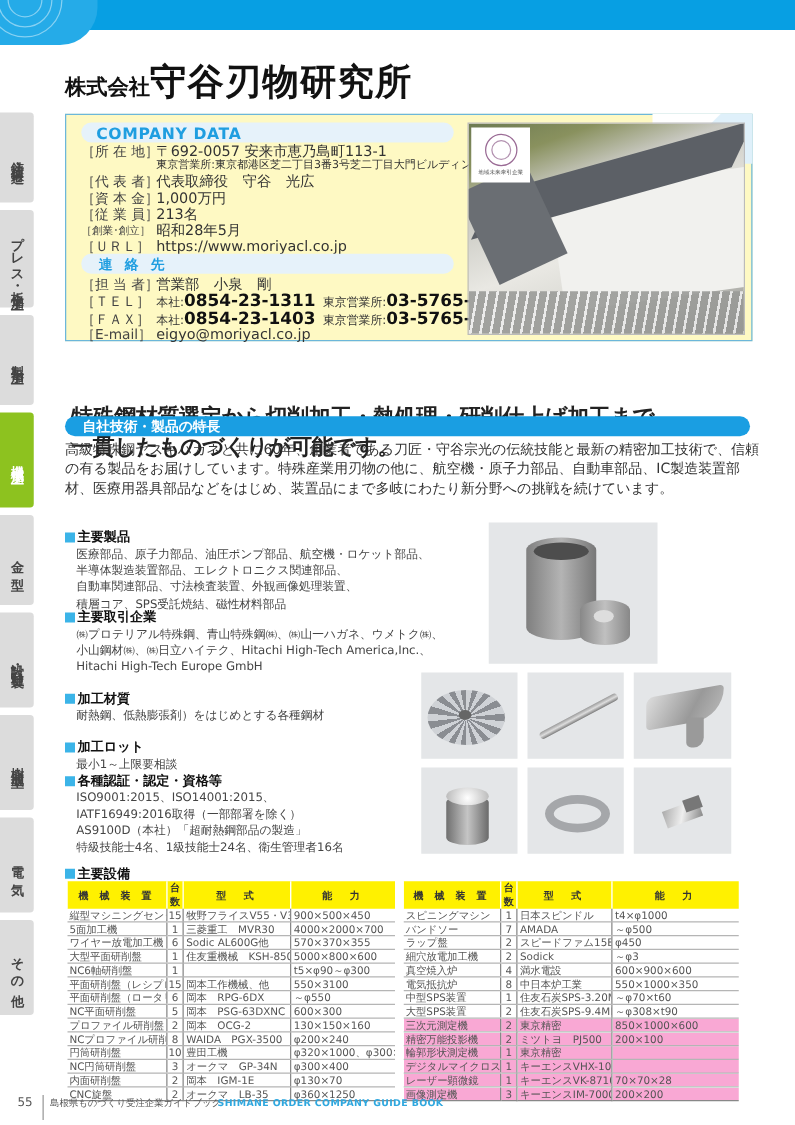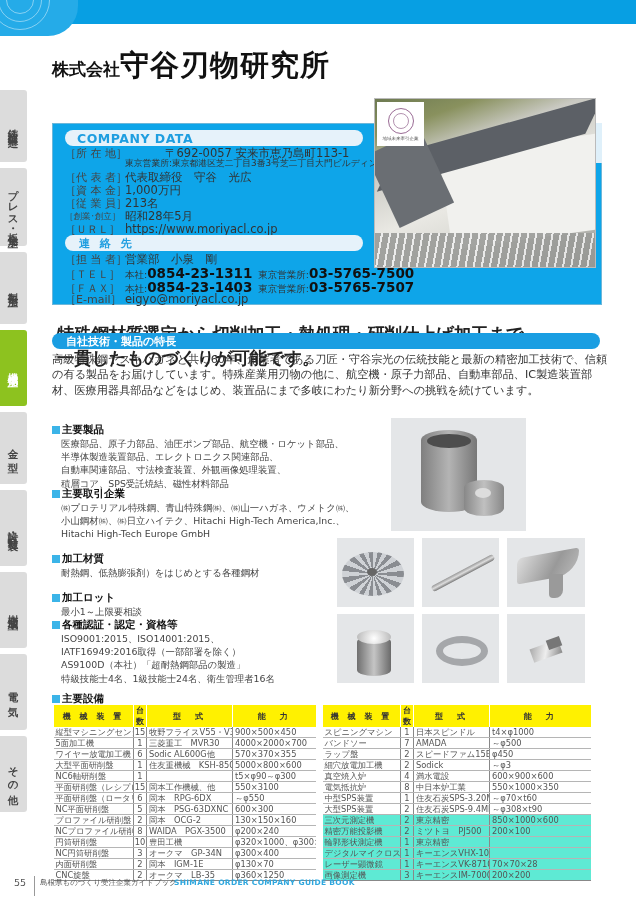--- a/index.html
+++ b/index.html
@@ -15,21 +15,21 @@
   .company-title .name { font-size:29px; letter-spacing:1px; }
 
   
   .side-tabs { position:absolute; left:0; top:90px; width:27px; }
   .side-tab { position:absolute; left:0; width:27px; background:#dcdcdc; border-radius:0 3px 3px 0; display:flex; align-items:center; justify-content:center; }
   .side-tab span { writing-mode:vertical-rl; font-size:10.5px; font-weight:bold; color:#444; letter-spacing:2px; }
   .side-tab.active { background:#8dc21f; }
   .side-tab.active span { color:#fff; }
 
   
-  .data-box { position:absolute; left:52px; top:91px; width:550px; height:182px; border:1px solid #6cb7da; background:#0ea5e9;margin-top:32px; }
+  .data-box { position:absolute; left:52px; top:91px; width:550px; height:182px; border:1px solid #6cb7da; background:#fef9c3; }
   .data-box .corner { position:absolute; right:-1px; top:-1px; width:80px; height:40px; background:linear-gradient(135deg,#ffffff 45%,#dff0fa 46%); }
   .pill { position:absolute; background:#e6f2fa; border-radius:8px; height:16px; color:#1f9ee0; font-weight:bold; display:flex; align-items:center; }
   .pill.cd { left:12px; top:6px; width:298px; font-size:12.5px; padding-left:12px; letter-spacing:0.5px; }
   .pill.contact { left:12px; top:111px; width:298px; font-size:11px; padding-left:14px; letter-spacing:3px; }
   .row { position:absolute; left:12px; font-size:11.5px; color:#333; white-space:nowrap; display:flex; align-items:baseline; }
   .row .lbl { width:60px; font-size:11px; color:#444; letter-spacing:0px; }
   .row .sub { font-size:8.5px; }
   .row .big { font-size:13.5px; font-weight:bold; color:#111; }
   .row .small { font-size:9.5px; }
   .addr2 { position:absolute; left:72px; top:34px; font-size:8.8px; color:#333; white-space:nowrap; }
@@ -59,21 +59,21 @@
 
   
   .equip-h { position:absolute; left:52px; top:692px; font-size:10.5px; font-weight:bold; color:#111; display:flex; align-items:center;text-align:right; }
   .equip-h .sq { width:8px; height:8px; background:#3bb4e8; margin-right:2px; display:inline-block; }
   table.eq { position:absolute; border-collapse:collapse; font-size:8.3px; color:#555; table-layout:fixed; }
   table.eq th { background:#fff100; color:#333; font-weight:bold; height:11px; font-size:8px; letter-spacing:3px; border-left:1px solid #fff; }
   table.eq th.n { letter-spacing:0; }
   table.eq td { height:10.7px; border-bottom:1px solid #b5b5b5; white-space:nowrap; overflow:hidden; padding-left:2px; line-height:10px; }
   table.eq td.cnt { text-align:center; padding-left:0; border-left:1px solid #888; border-right:1px solid #888; }
   table.eq td.mdl { border-right:1px solid #888; }
-  table.eq tr.shade td { background:#5eead4; }
+  table.eq tr.shade td { background:#f9a8d4; }
   table.eq tr:last-child td { border-bottom:1px solid #888; }
 
   .footer { position:absolute; left:0; top:872px; width:636px; height:28px; }
   .footer .pg { position:absolute; left:14px; top:5px; font-size:9.5px; color:#555; }
   .footer .vline { position:absolute; left:34px; top:4px; width:1px; height:20px; background:#999; }
   .footer .jp { position:absolute; left:40px; top:6px; font-size:7.5px; color:#555; }
   .footer .en { position:absolute; left:174px; top:6px; font-size:7.5px; color:#2fa7de; font-weight:bold; letter-spacing:0.3px; }
 </style>
 </head>
 <body>
@@ -117,21 +117,21 @@
     </div>
   <div class="side-tab" style="top:646px;height:76px;">
       <span>その他</span>
     </div>
 </div>
 
 <div class="data-box">
   <div class="corner"></div>
   <div class="pill cd">COMPANY DATA</div>
 
-  <div class="row" style="top:22px;gap:40px;">
+  <div class="row" style="top:22px;">
     <span class="lbl">［所 在 地］</span>
     <span>〒692-0057 安来市恵乃島町113-1</span>
   </div>
   <div class="addr2">東京営業所:東京都港区芝二丁目3番3号芝二丁目大門ビルディング3階</div>
   <div class="row" style="top:46px;">
     <span class="lbl">［代 表 者］</span>
     <span>代表取締役　守谷　光広</span>
   </div>
   <div class="row" style="top:59px;">
     <span class="lbl">［資 本 金］</span>

